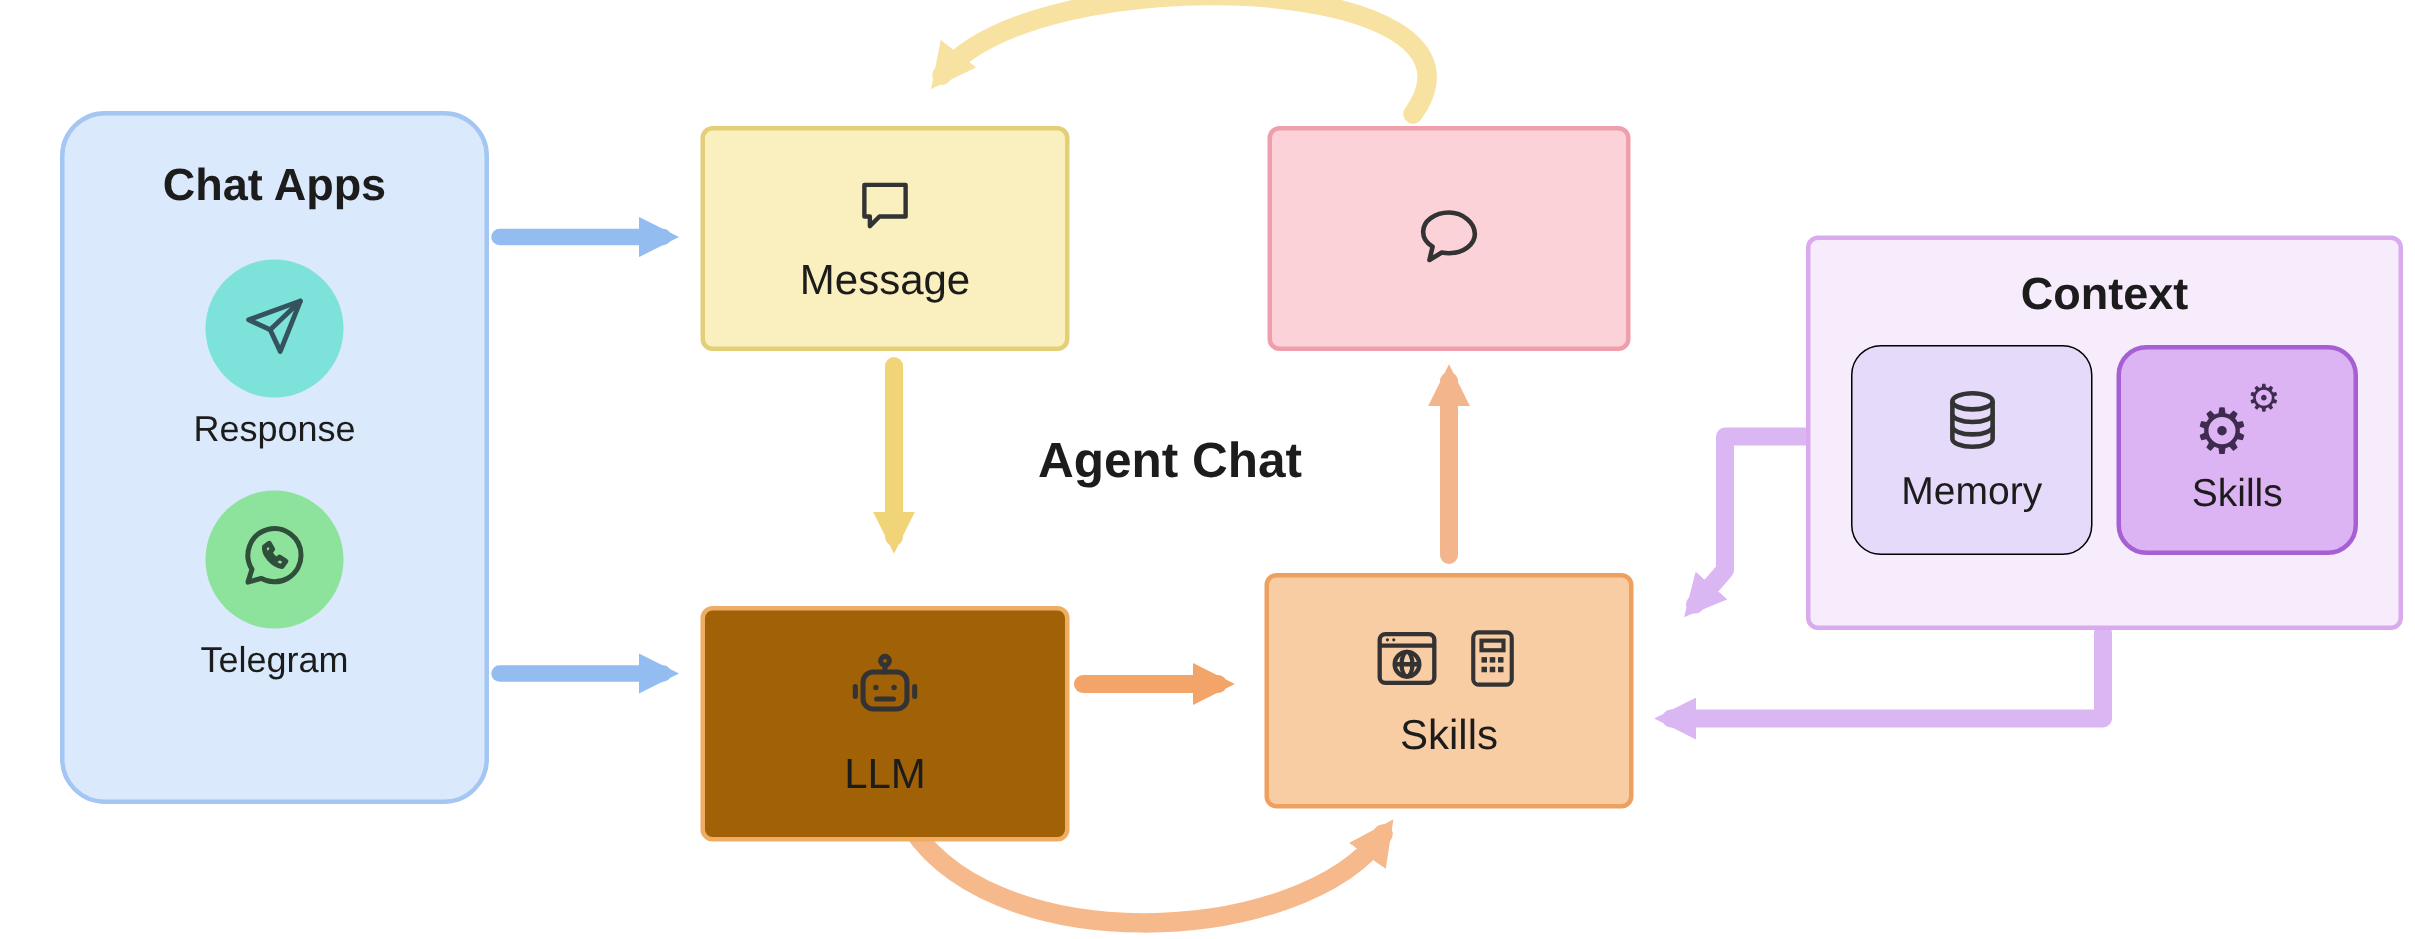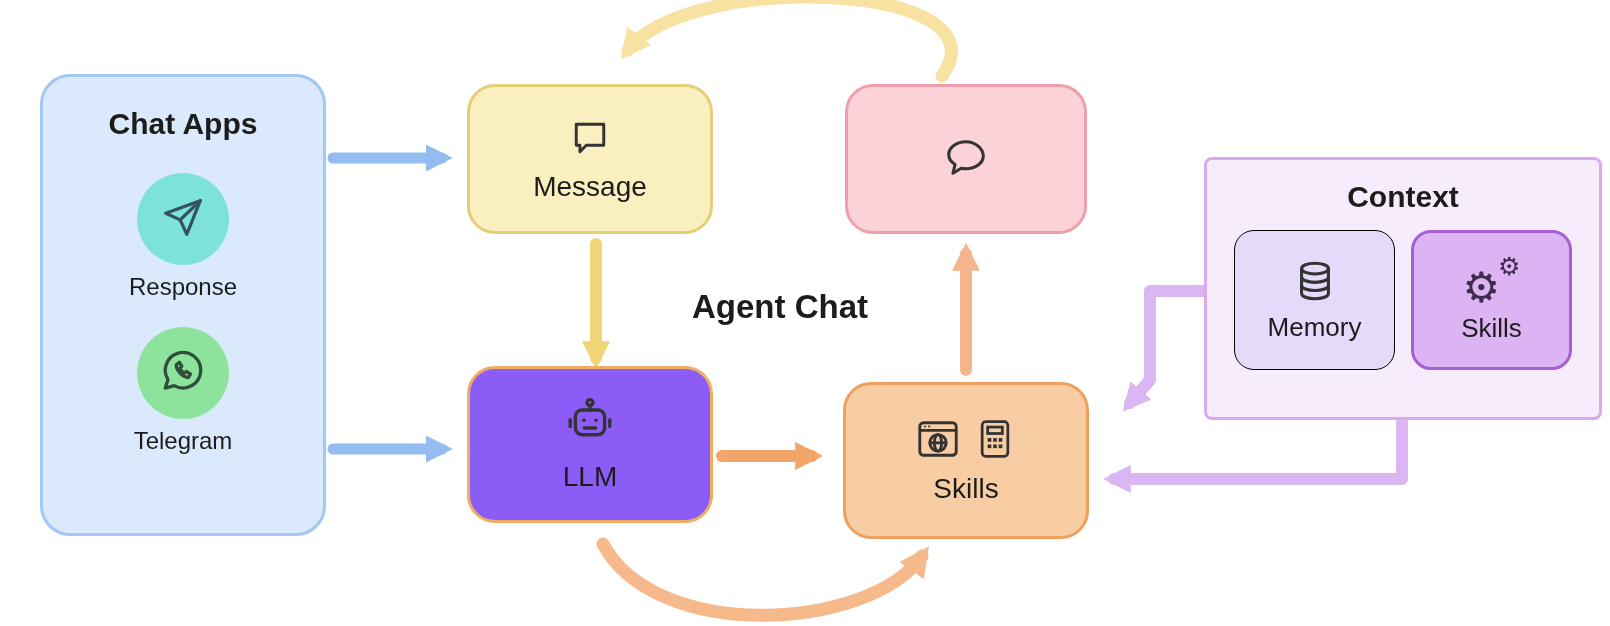--- a/index.html
+++ b/index.html
@@ -4,21 +4,21 @@
 <style>
   * { margin:0; padding:0; box-sizing:border-box; }
   html,body { background:#ffffff; }
   body {
     width:1610px; height:626px; position:relative; overflow:hidden;
     font-family:"Liberation Sans", sans-serif; color:#1c1c1c;
   }
   #arrow-layer { position:absolute; left:0; top:0; width:1610px; height:626px; z-index:1; }
   .node {
     position:absolute; display:flex; flex-direction:column; align-items:center;
-    justify-content:center; gap:7px; border-radius:28px; z-index:2;
+    justify-content:center; gap:7px; border-radius:8px; z-index:2;
   }
   .node-label { font-size:28px; font-weight:500; }
   .box-title  { font-size:30px; font-weight:600; }
   .sub-label  { font-size:24px; font-weight:400; }
 
   
   #chat-apps {
     left:40px; top:74px; width:286px; height:462px;
     background:#dbe9fc; border:3px solid #a3c6f2; border-radius:30px;
     justify-content:flex-start; padding-top:30px; gap:0;
@@ -27,21 +27,21 @@
     width:92px; height:92px; border-radius:50%;
     display:flex; align-items:center; justify-content:center;
   }
   .telegram-bg { background:#7de2da; margin-top:32px; }
   .whatsapp-bg { background:#8ee39c; margin-top:26px; }
   .circle-badge + .sub-label { margin-top:8px; }
 
   
   #message  { left:467px; top:84px;  width:246px; height:150px; background:#faf0bf; border:3px solid #e3cf78; }
   #response { left:845px; top:84px;  width:242px; height:150px; background:#fbd2d8; border:3px solid #ef9fab; }
-  #llm      { left:467px; top:366px; width:246px; height:157px; background:#8b5cf6; border:3px solid #efac63; }
+  #llm      { left:467px; top:404px; width:246px; height:157px; background:#a16207; border:3px solid #efac63; }
   #tools    { left:843px; top:382px; width:246px; height:157px; background:#f9cda3; border:3px solid #eea05f; }
   .icon-row { display:flex; gap:12px; align-items:center; }
 
   
   #agent-loop {
     position:absolute; left:630px; top:288px; width:300px; text-align:center;
     font-size:33px; font-weight:600; z-index:2;
   }
 
   

